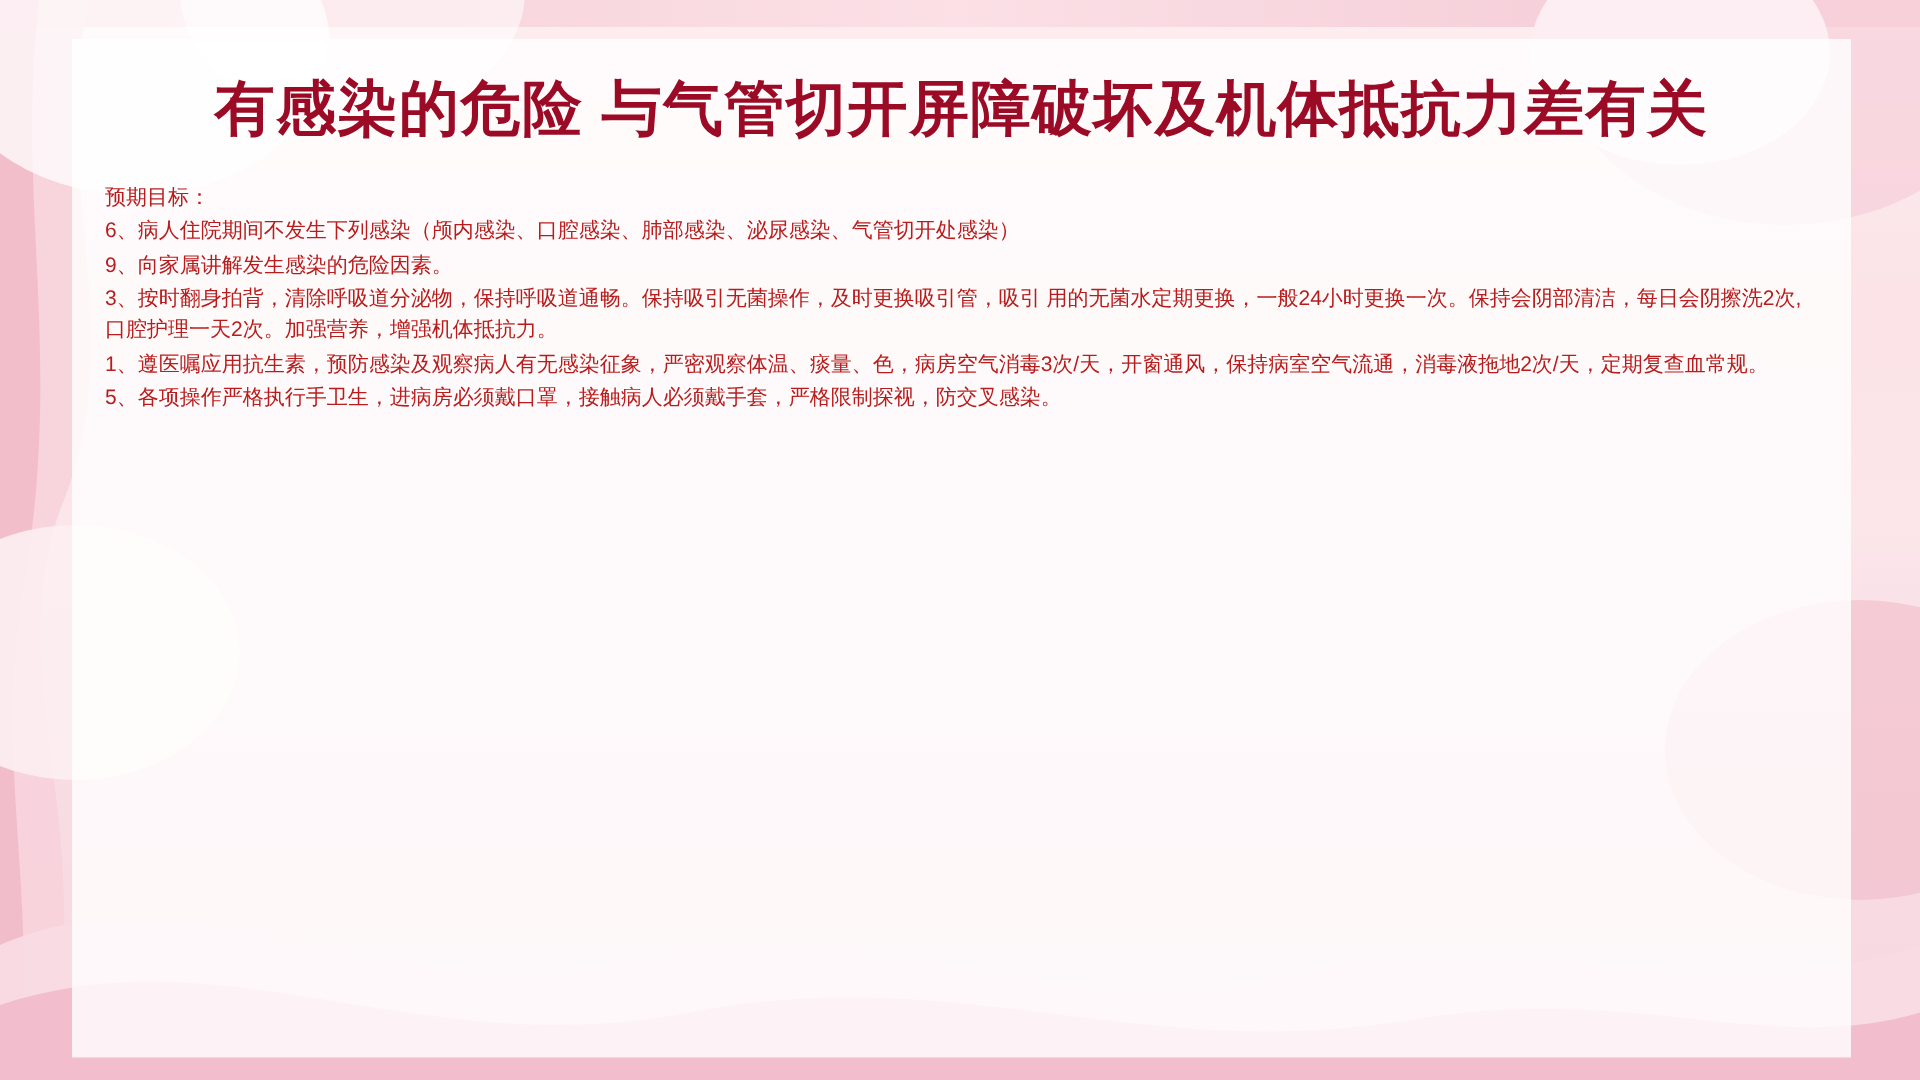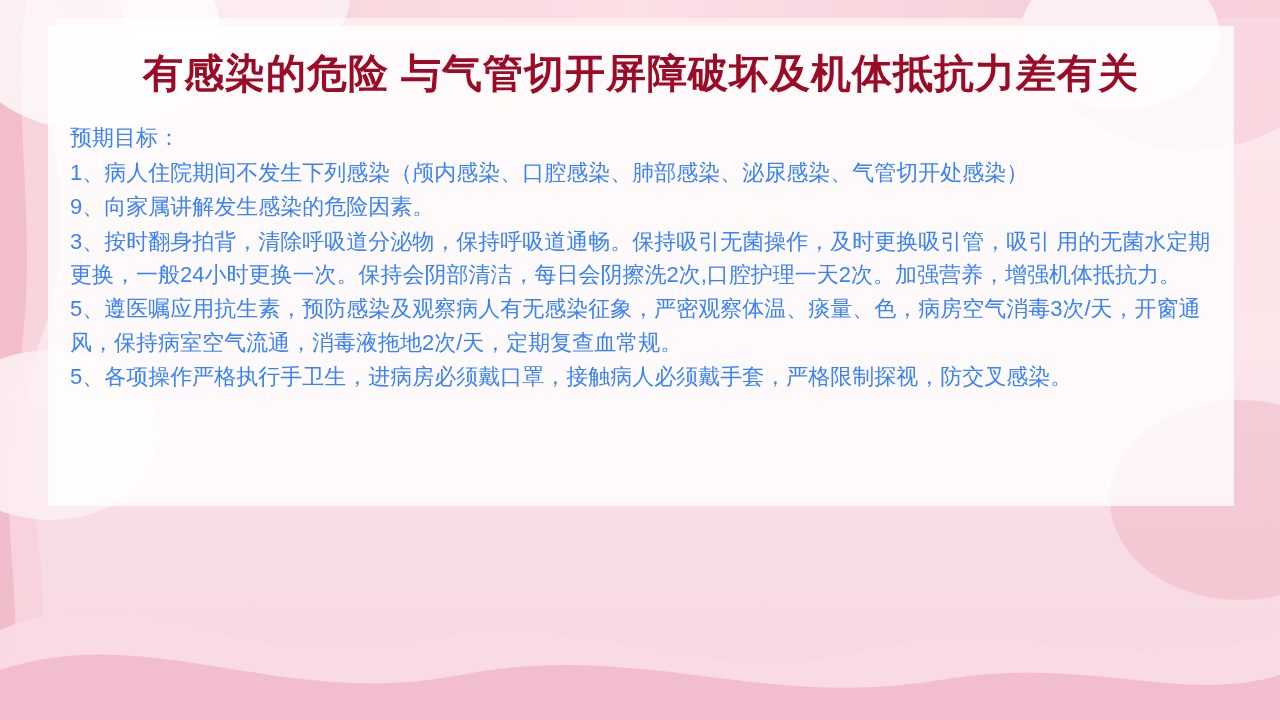--- a/index.html
+++ b/index.html
@@ -43,39 +43,39 @@
     position: absolute; left: 0; bottom: 0; width: 100%; height: 210px;
   }
   .bg-left-wave {
     position: absolute; left: 0; top: 0; width: 120px; height: 720px;
   }
 
   
   .card {
     position: absolute;
     left: 48px; top: 26px;
-    width: 1186px; height: 480px;
+    width: 1186px; height: 679px;
     background: rgba(255,255,255,0.80);
     border: none;
   }
   .title {
     margin: 0;
     padding: 22px 40px 0 40px;
     text-align: center;
     color: #9c0b26;
     font-size: 40px;
     line-height: 1.28;
     font-weight: bold;
     letter-spacing: 1px;
     text-shadow: 0 1px 0 rgba(255,255,255,.6);
   }
   .body {
     padding: 22px 22px 0 22px;
-    color: #3b82f6;
-    font-size: 22px;
+    color: #b91c1c;
+    font-size: 14px;
     line-height: 1.52;
   }
   .body p {
     margin: 0 0 1px 0;
     white-space: pre-wrap;
     word-break: break-all;
   }
 </style>
 </head>
 <body>
@@ -100,21 +100,21 @@
   <div class="blob pink-mid" style="right:-60px; top:-80px; width:300px; height:230px; opacity:.8;"></div>
   <div class="blob pink-soft" style="right:60px; top:-40px; width:200px; height:150px;"></div>
   <div class="blob pink-deep" style="right:-90px; bottom:120px; width:260px; height:200px; opacity:.55;"></div>
   <div class="blob pink-soft" style="left:-60px; bottom:200px; width:220px; height:170px; opacity:.9;"></div>
 
   <div class="card">
     <h1 class="title">有感染的危险 与气管切开屏障破坏及机体抵抗力差有关</h1>
 
     <div class="body">
       <p>预期目标：</p>
-      <p>1、病人住院期间不发生下列感染（颅内感染、口腔感染、肺部感染、泌尿感染、气管切开处感染）</p>
+      <p>6、病人住院期间不发生下列感染（颅内感染、口腔感染、肺部感染、泌尿感染、气管切开处感染）</p>
       <p>9、向家属讲解发生感染的危险因素。</p>
       <p>3、按时翻身拍背，清除呼吸道分泌物，保持呼吸道通畅。保持吸引无菌操作，及时更换吸引管，吸引 用的无菌水定期更换，一般24小时更换一次。保持会阴部清洁，每日会阴擦洗2次,口腔护理一天2次。加强营养，增强机体抵抗力。</p>
-      <p>5、遵医嘱应用抗生素，预防感染及观察病人有无感染征象，严密观察体温、痰量、色，病房空气消毒3次/天，开窗通风，保持病室空气流通，消毒液拖地2次/天，定期复查血常规。</p>
+      <p>1、遵医嘱应用抗生素，预防感染及观察病人有无感染征象，严密观察体温、痰量、色，病房空气消毒3次/天，开窗通风，保持病室空气流通，消毒液拖地2次/天，定期复查血常规。</p>
       <p>5、各项操作严格执行手卫生，进病房必须戴口罩，接触病人必须戴手套，严格限制探视，防交叉感染。</p>
     </div>
   </div>
 
 </div>
 
 </body></html>

